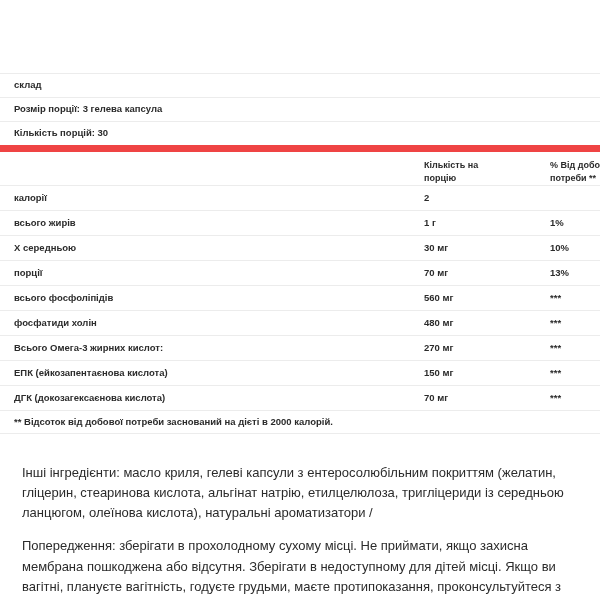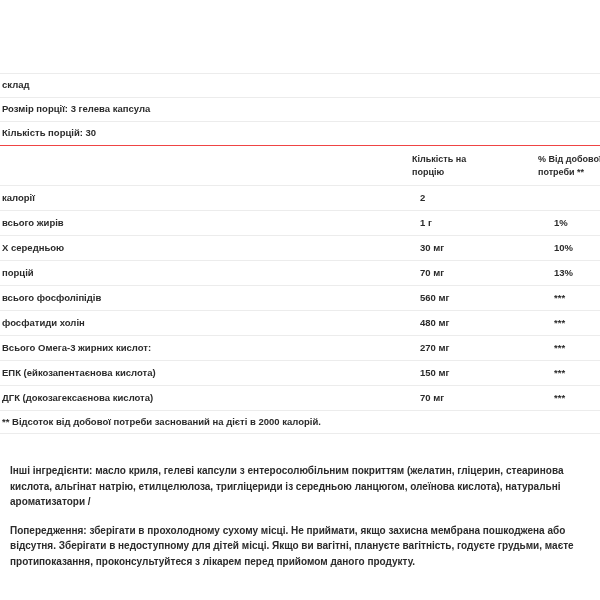--- a/index.html
+++ b/index.html
@@ -24,45 +24,44 @@
   }
 
   
   .top-spacer {
     height: 73px;
   }
 
   
   .row {
     border-top: 1px solid #ececec;
-    padding: 0 2px;
+    padding: 0 14px;
     box-sizing: border-box;
     display: flex;
     align-items: flex-start;
     font-size: 9.5px;
     font-weight: bold;
     line-height: 1.35;
   }
 
   .row.meta {
     height: 24px;
     align-items: center;
   }
 
   .row.data {
     height: 25px;
     align-items: center;
-    gap: 8px;
   }
 
   .row.header-row {
     height: 40px;
     align-items: flex-start;
     padding-top: 7px;
-    border-top: 1px solid #ef4444;
+    border-top: 7px solid #ef4444;
   }
 
   .row.note {
     height: 23px;
     align-items: center;
   }
 
   .row.spacer-row {
     height: 16px;
     border-top: 1px solid #ececec;
@@ -88,24 +87,24 @@
     line-height: 1.45;
     width: 88px;
   }
 
   
   .para-block {
     padding: 0 10px;
     box-sizing: border-box;
   }
   .para {
-    font-size: 10px;
-    font-weight: bold;
+    font-size: 13px;
+    font-weight: normal;
     line-height: 1.55;
-    margin: 0;
+    margin: 12px;
   }
   .para + .para {
     margin-top: 13px;
   }
   .ingredients-wrap {
     margin-top: 14px;
   }
 </style>
 </head>
 <body>
@@ -146,21 +145,21 @@
         <div class="cell-name">всього жирів</div>
         <div class="cell-amount">1 г</div>
         <div class="cell-percent">1%</div>
       </div>
       <div class="row data">
         <div class="cell-name">Х середньою</div>
         <div class="cell-amount">30 мг</div>
         <div class="cell-percent">10%</div>
       </div>
       <div class="row data">
-        <div class="cell-name">порцій</div>
+        <div class="cell-name">порції</div>
         <div class="cell-amount">70 мг</div>
         <div class="cell-percent">13%</div>
       </div>
       <div class="row data">
         <div class="cell-name">всього фосфоліпідів</div>
         <div class="cell-amount">560 мг</div>
         <div class="cell-percent">***</div>
       </div>
       <div class="row data">
         <div class="cell-name">фосфатиди холін</div>

